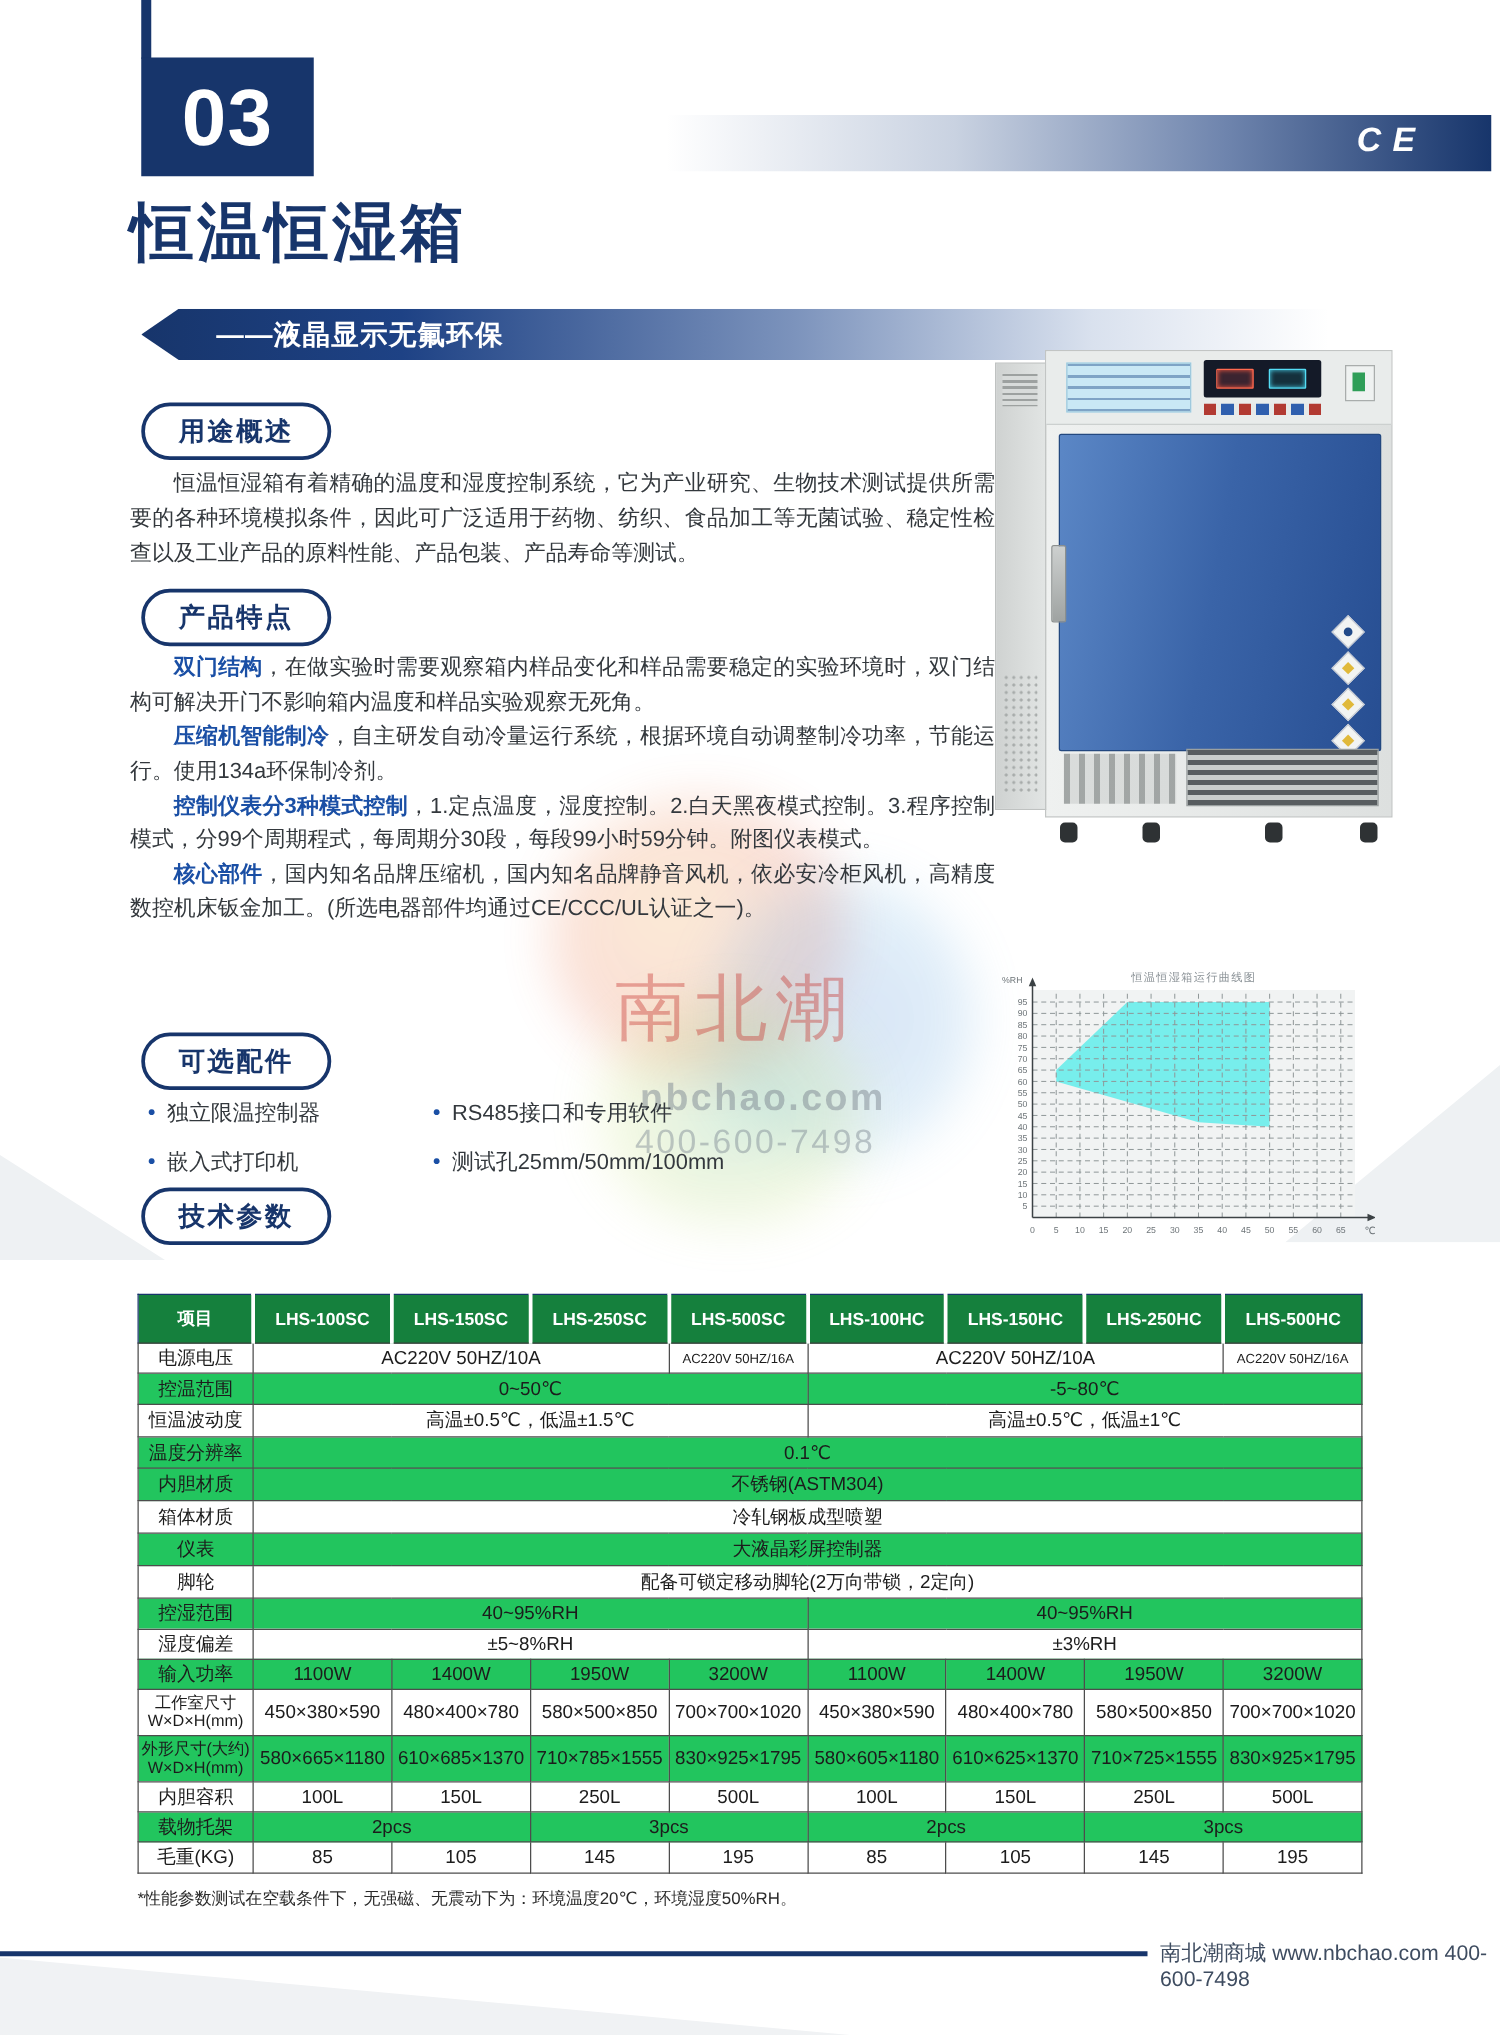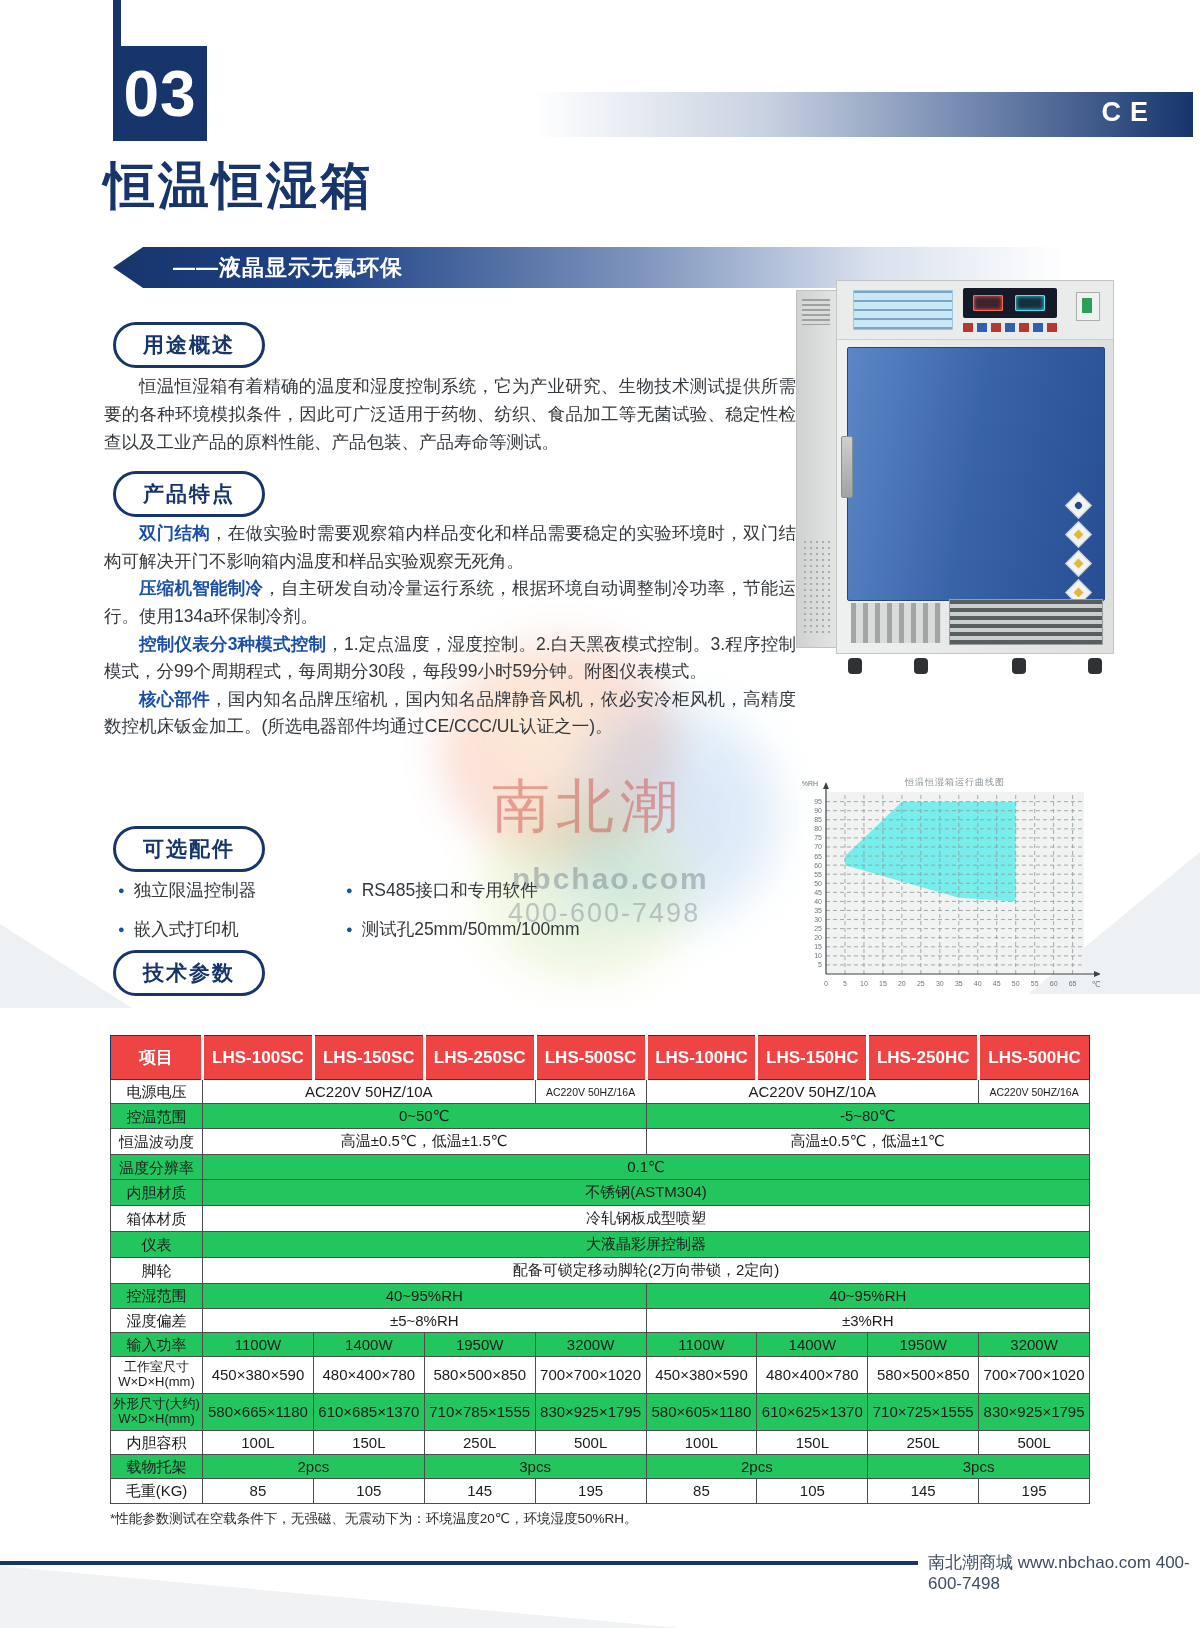--- a/index.html
+++ b/index.html
@@ -9,26 +9,26 @@
     font-family:"Liberation Sans","DejaVu Sans",sans-serif;
     color:#33383d;
   }
   
   .wedge { position:absolute; z-index:0; }
   .wedge-left { left:0; top:924px; width:132px; height:84px; background:#eef1f3; clip-path:polygon(0 0,100% 100%,0 100%); }
   .wedge-right { left:1028px; top:852px; width:172px; height:142px; background:#eef1f3; clip-path:polygon(100% 0,100% 100%,0 100%); }
   .wedge-bottom { left:0; top:1566px; width:680px; height:62px; background:#f0f2f4; clip-path:polygon(0 0,100% 100%,0 100%); }
   
   .top-stripe { position:absolute; left:113px; top:0; width:8px; height:47px; background:#17356B; z-index:2; }
-  .num-box { position:absolute; left:113px; top:46px; width:94px; height:95px; background:#17356B; z-index:2;
+  .num-box { position:absolute; left:113px; top:46px; width:138px; height:95px; background:#17356B; z-index:2;
              display:flex; align-items:center; justify-content:center; }
   .num-box span { color:#fff; font-size:64px; font-weight:bold; letter-spacing:1px; }
   .grad-bar { position:absolute; left:533px; top:92px; width:660px; height:45px; z-index:1;
               background:linear-gradient(90deg, rgba(255,255,255,0) 0%, #c9d2e1 35%, #6e84ad 68%, #17356B 100%); }
-  .ce { position:absolute; right:36px; top:5px; color:#fff; font-size:27px; font-weight:bold; letter-spacing:9px; }
+  .ce { position:absolute; right:52px; top:5px; color:#fff; font-size:27px; font-weight:bold; letter-spacing:9px;font-style:italic; }
   .page-title { position:absolute; left:104px; top:152px; z-index:2;
                 font-size:51px; font-weight:900; color:#17356B; letter-spacing:3px; }
   .banner { position:absolute; left:113px; top:247px; width:950px; height:41px; z-index:2;
             background:linear-gradient(90deg,#17356B 0%, #1e4285 22%, #7c93bc 55%, #d9e1ee 80%, rgba(255,255,255,0) 100%);
             clip-path:polygon(0 50%, 30px 0, 100% 0, 100% 100%, 30px 100%);
             display:flex; align-items:center; }
   .banner span { color:#fff; font-weight:bold; font-size:22px; padding-left:60px; letter-spacing:1px; }
   
   .pill { position:absolute; z-index:2; display:inline-block; background:#fff;
           border:3px solid #17356B; border-radius:26px; padding:6px 27px;
@@ -94,21 +94,21 @@
   .wm-b3 { left:470px; top:800px; width:230px; height:180px; background:radial-gradient(circle at 50% 50%, #4caf6e, #cde26a 65%, transparent 78%); }
   .wm-brand { left:492px; top:768px; font-size:58px; font-weight:normal; color:rgba(196,44,40,.38); letter-spacing:6px; }
   .wm-site { left:512px; top:862px; font-size:30px; font-weight:bold; color:rgba(125,135,146,.5); letter-spacing:2px; }
   .wm-phone { left:508px; top:898px; font-size:27px; color:rgba(125,135,146,.45); letter-spacing:2px; }
   
   .chart-box { position:absolute; left:788px; top:770px; width:312px; height:228px; z-index:2; }
   
   .spec-table { position:absolute; left:110px; top:1035px; z-index:2; }
   table { border-collapse:collapse; width:980px; table-layout:fixed; font-size:15px; color:#1c1c1c; }
   td { border:1px solid #4d4d4d; text-align:center; padding:3px 1px; background:#fff; }
-  thead th { background:#ef4444; color:#fff; font-size:17px; font-weight:bold; padding:10px 0;
+  thead th { background:#15803d; color:#fff; font-size:14px; font-weight:bold; padding:10px 0;
              border:1px solid #17356B; border-right:3px solid #fff; border-bottom:1px solid #3c3c3c; }
   thead th:last-child { border-right:1px solid #17356B; }
   tr.stripe td { background:#22c55e; }
   td.small { font-size:10.5px; padding:3px 0; }
   td.lbl { font-size:15px; }
   td.lbl .l2 { display:block; font-size:13px; line-height:1.15; }
   td.lbl .l1 { display:block; line-height:1.15; }
   
   .footnote { position:absolute; left:110px; top:1510px; z-index:2; font-size:13.5px; color:#2b2b2b; }
   .footer-line { position:absolute; left:0; top:1561px; width:918px; height:4px; background:#17356B; z-index:2; }

